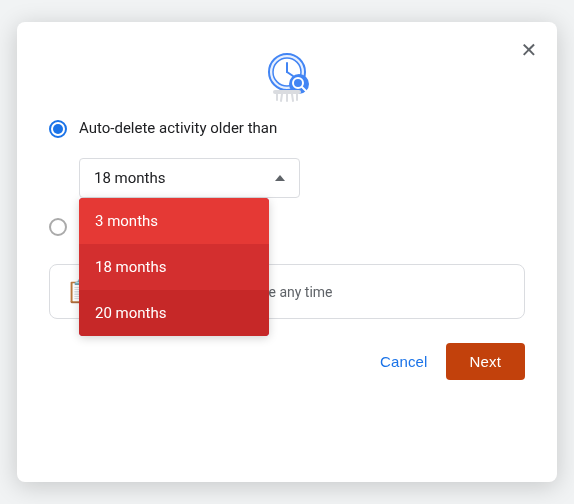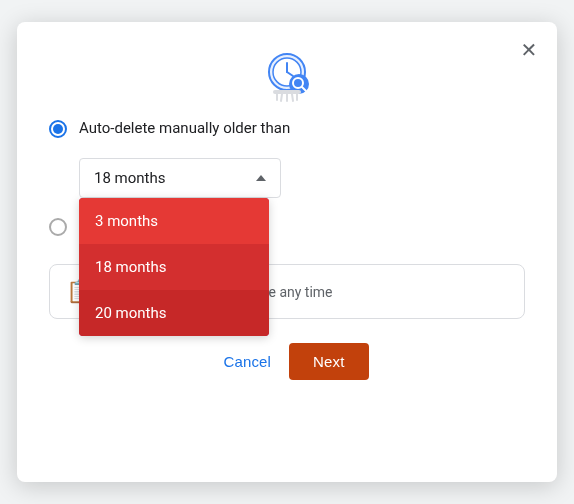--- a/index.html
+++ b/index.html
@@ -67,21 +67,21 @@
     .option-label {
       font-size: 15px;
       color: #202124;
       font-weight: 400;
       padding-top: 1px;
     }
     .dropdown-wrapper {
       position: relative;
       margin-left: 30px;
       margin-top: 8px;
-      width: 202px;
+      width: 221px;
       z-index: 10;
     }
     .dropdown-selected {
       border: 1px solid #dadce0;
       border-radius: 4px;
       padding: 10px 14px;
       font-size: 15px;
       color: #202124;
       background: #fff;
       display: flex;
@@ -133,21 +133,21 @@
       color: #5f6368;
     }
     .info-icon {
       margin-right: 12px;
       flex-shrink: 0;
       font-size: 22px;
       color: #5f6368;
     }
     .footer {
       display: flex;
-      justify-content: center;
+      justify-content: flex-end;
       align-items: center;
       margin-top: 24px;
       gap: 0;
     }
     .cancel-btn {
       background: none;
       border: none;
       color: #1a73e8;
       font-size: 15px;
       font-weight: 500;
@@ -224,21 +224,21 @@
       <line x1="37" y1="44" x2="38" y2="51" stroke="#dadce0" stroke-width="2" stroke-linecap="round"></line>
       <line x1="42" y1="44" x2="42" y2="50" stroke="#dadce0" stroke-width="2" stroke-linecap="round"></line>
     </svg>
   </div>
 
 
   <div class="option-row">
     <div class="radio-outer">
       <div class="radio-inner"></div>
     </div>
-    <span class="option-label">Auto-delete manually older than</span>
+    <span class="option-label">Auto-delete activity older than</span>
   </div>
 
   <div class="dropdown-wrapper">
     <div class="dropdown-selected">
       <span>18 months</span>
       <span class="arrow"></span>
     </div>
     <div class="dropdown-menu">
       <div class="dropdown-item">
         <span>3 months</span>

